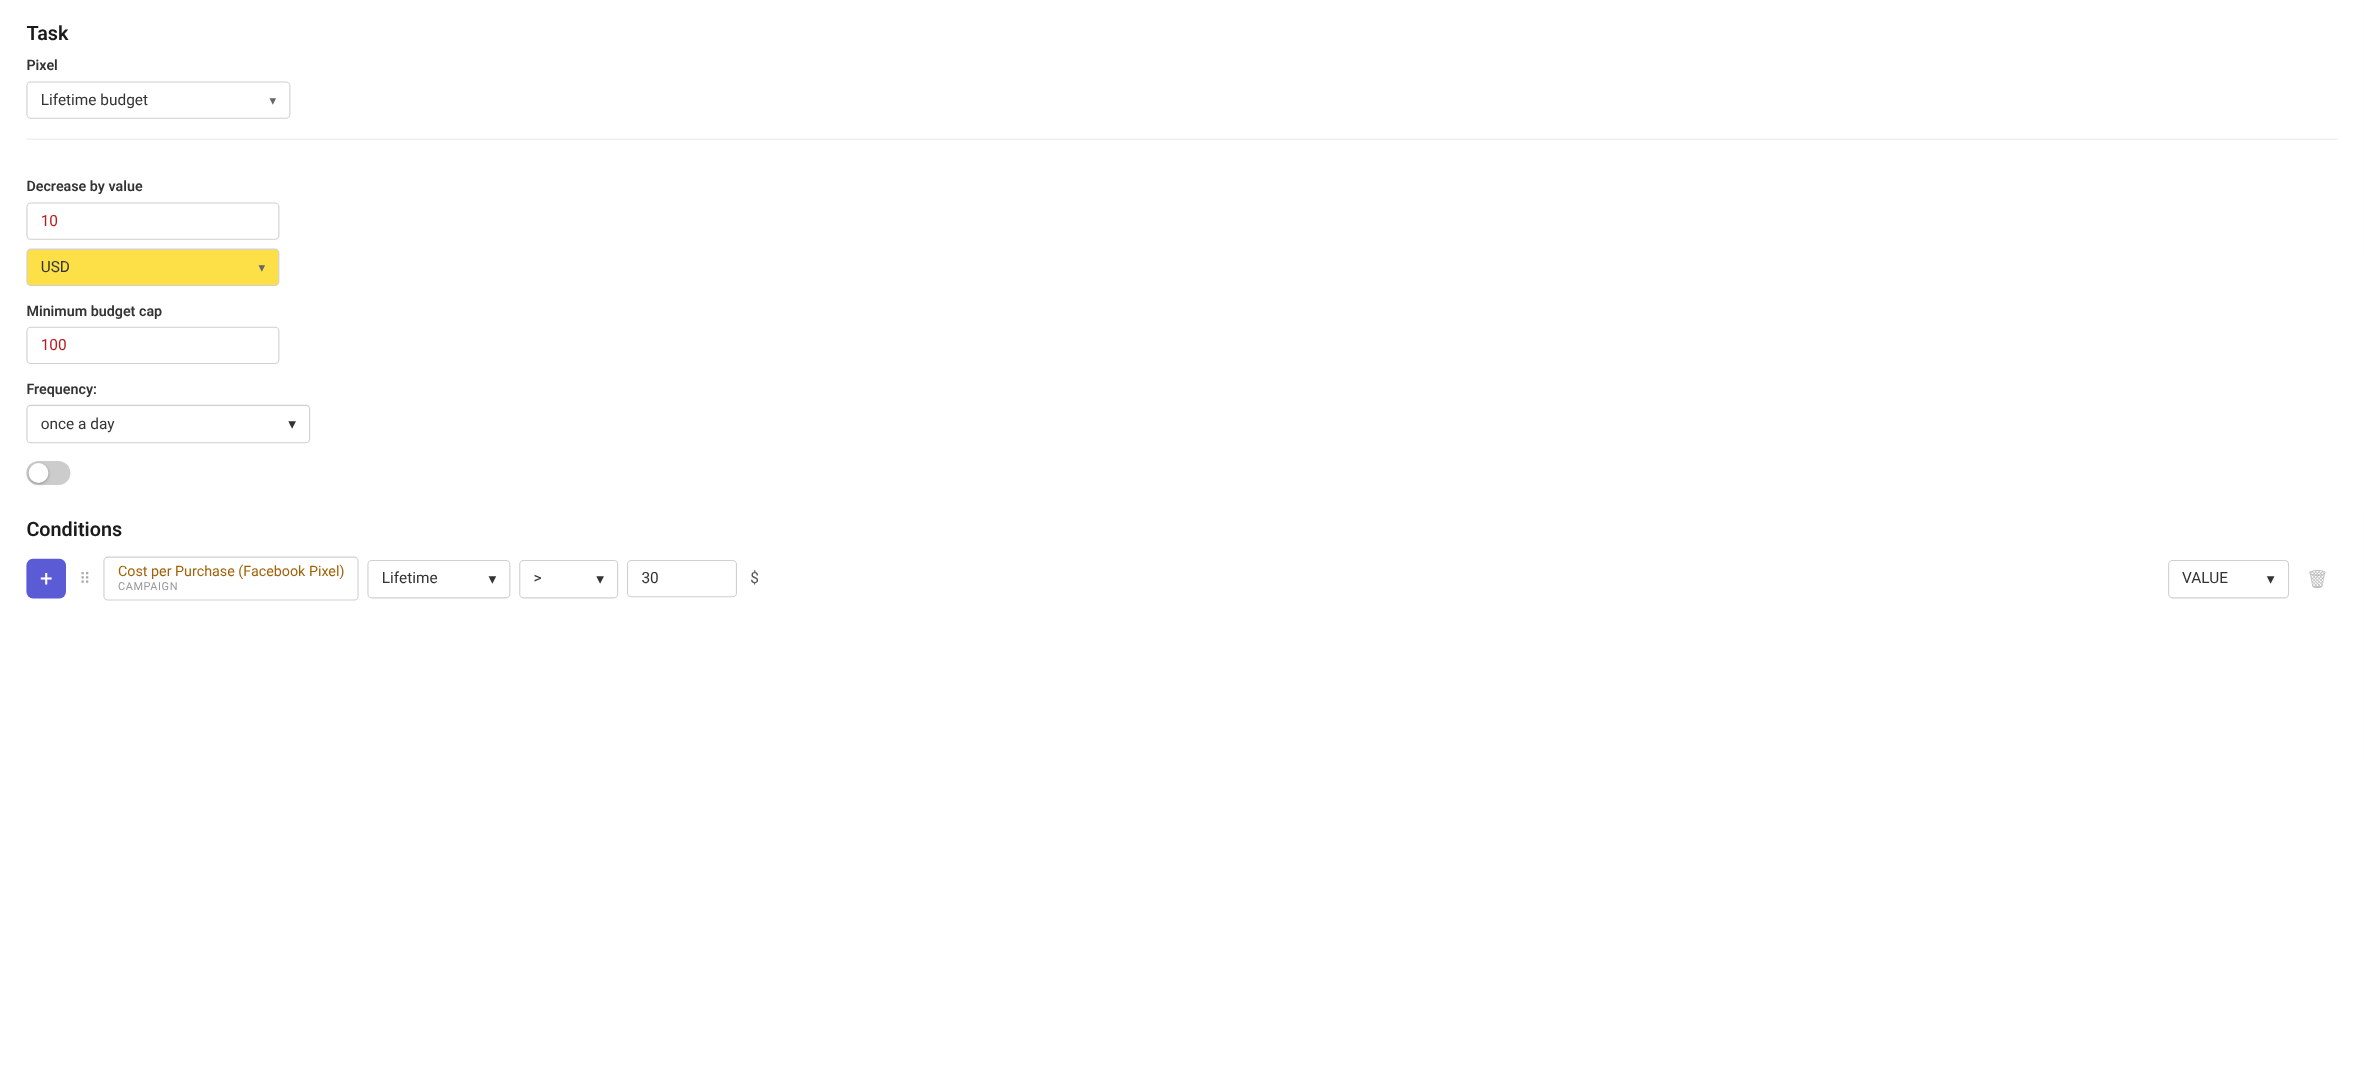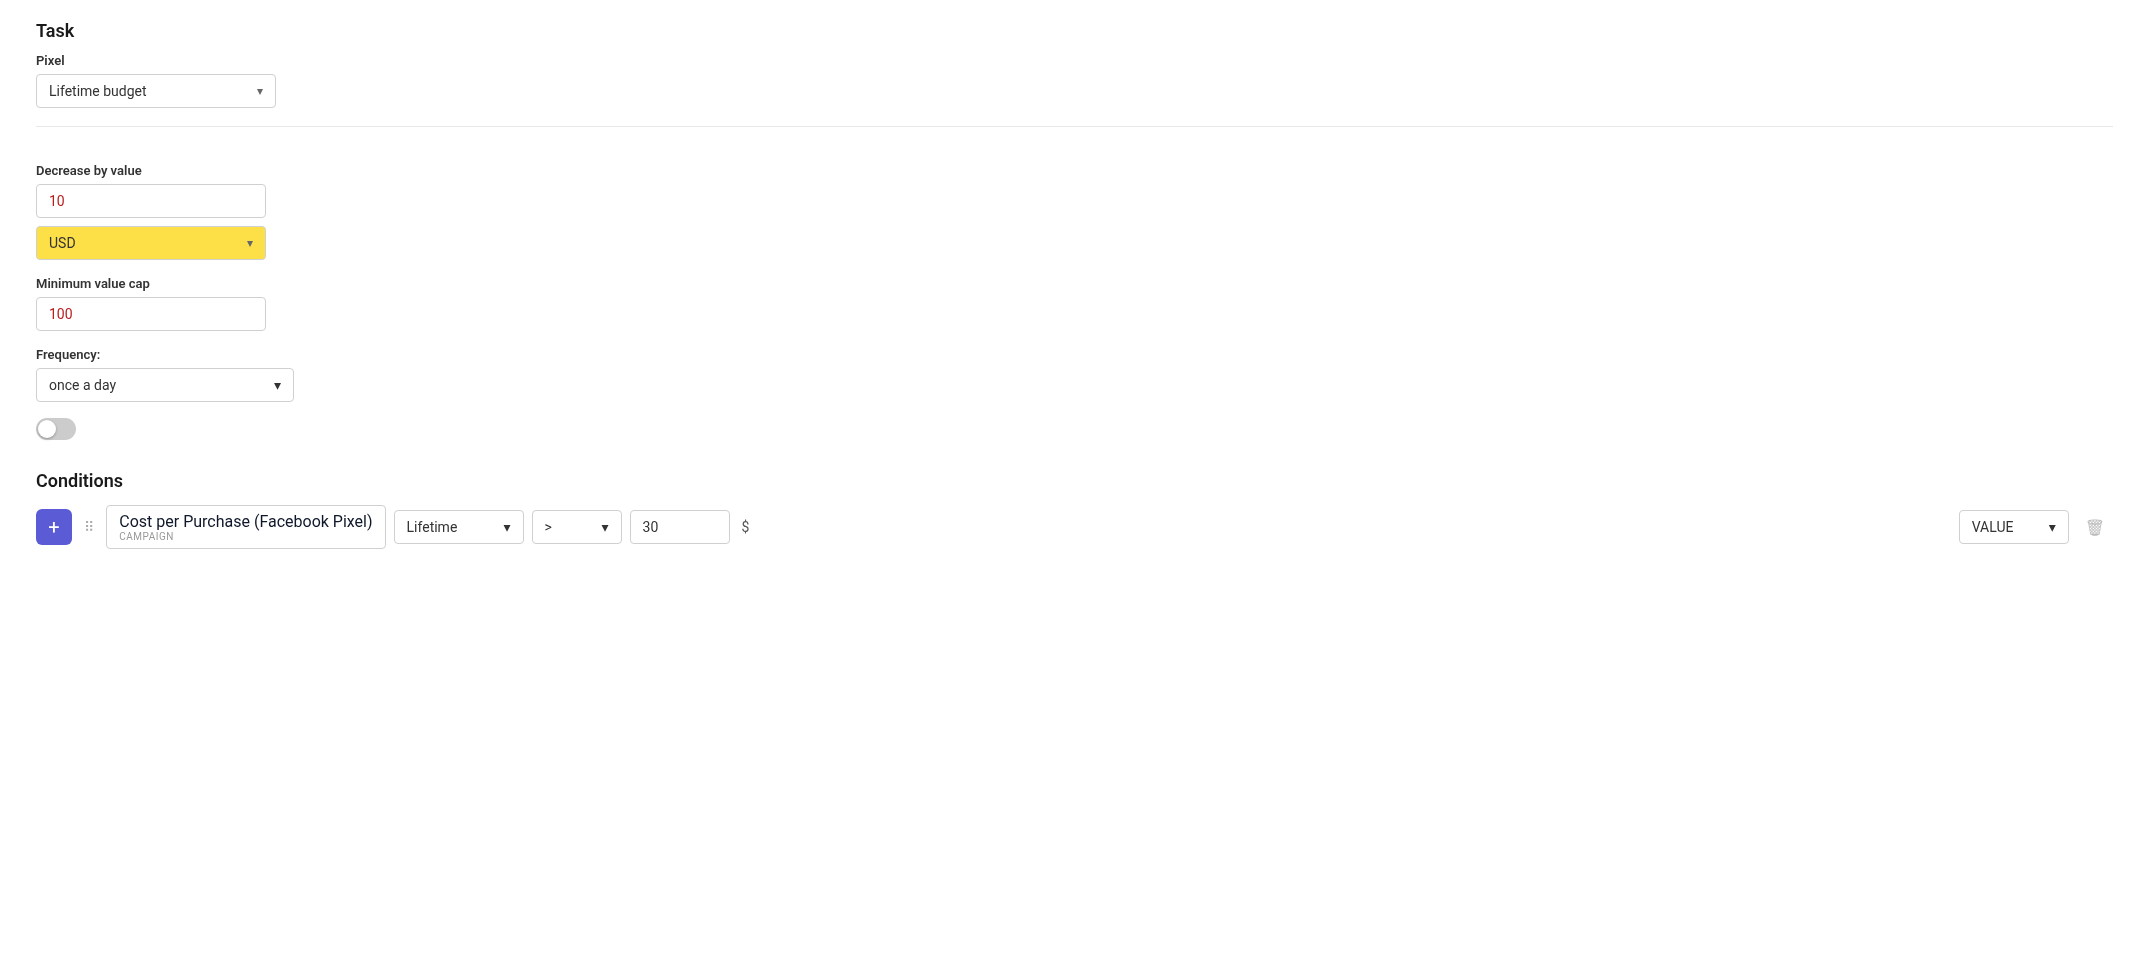--- a/index.html
+++ b/index.html
@@ -15,21 +15,21 @@
       min-height: 968px;
       display: flex;
       align-items: flex-start;
       justify-content: flex-start;
     }
 
     .page-container {
       background: #ffffff;
       width: 100%;
       min-height: 968px;
-      padding: 20px 36px;
+      padding: 20px 24px;
     }
 
     .section-title {
       font-size: 18px;
       font-weight: 600;
       color: #1a1a1a;
       margin-bottom: 12px;
     }
 
     .label {
@@ -188,22 +188,22 @@
 
     .condition-metric {
       border: 1px solid #d0d0d0;
       border-radius: 4px;
       padding: 6px 12px;
       background: #ffffff;
       min-width: 220px;
     }
 
     .condition-metric .metric-name {
-      font-size: 16px;
-      color: #0f172a;
+      font-size: 13px;
+      color: #a16207;
     }
 
     .condition-metric .metric-sub {
       font-size: 10px;
       color: #999999;
       text-transform: uppercase;
       letter-spacing: 0.5px;
     }
 
     .condition-dropdown {
@@ -281,21 +281,21 @@
     <div class="field-group">
       <div class="label">Decrease by value</div>
       <input class="text-input" type="text" value="10" style="">
       <div class="select-input">
         <span>USD</span>
         <span class="chevron">▾</span>
       </div>
     </div>
 
     <div class="field-group">
-      <div class="label">Minimum value cap</div>
+      <div class="label">Minimum budget cap</div>
       <input class="text-input" type="text" value="100" style="">
     </div>
 
     <div class="field-group">
       <div class="label">Frequency:</div>
       <div class="frequency-select">
         <span>once a day</span>
         <span class="chevron">▾</span>
       </div>
     </div>

